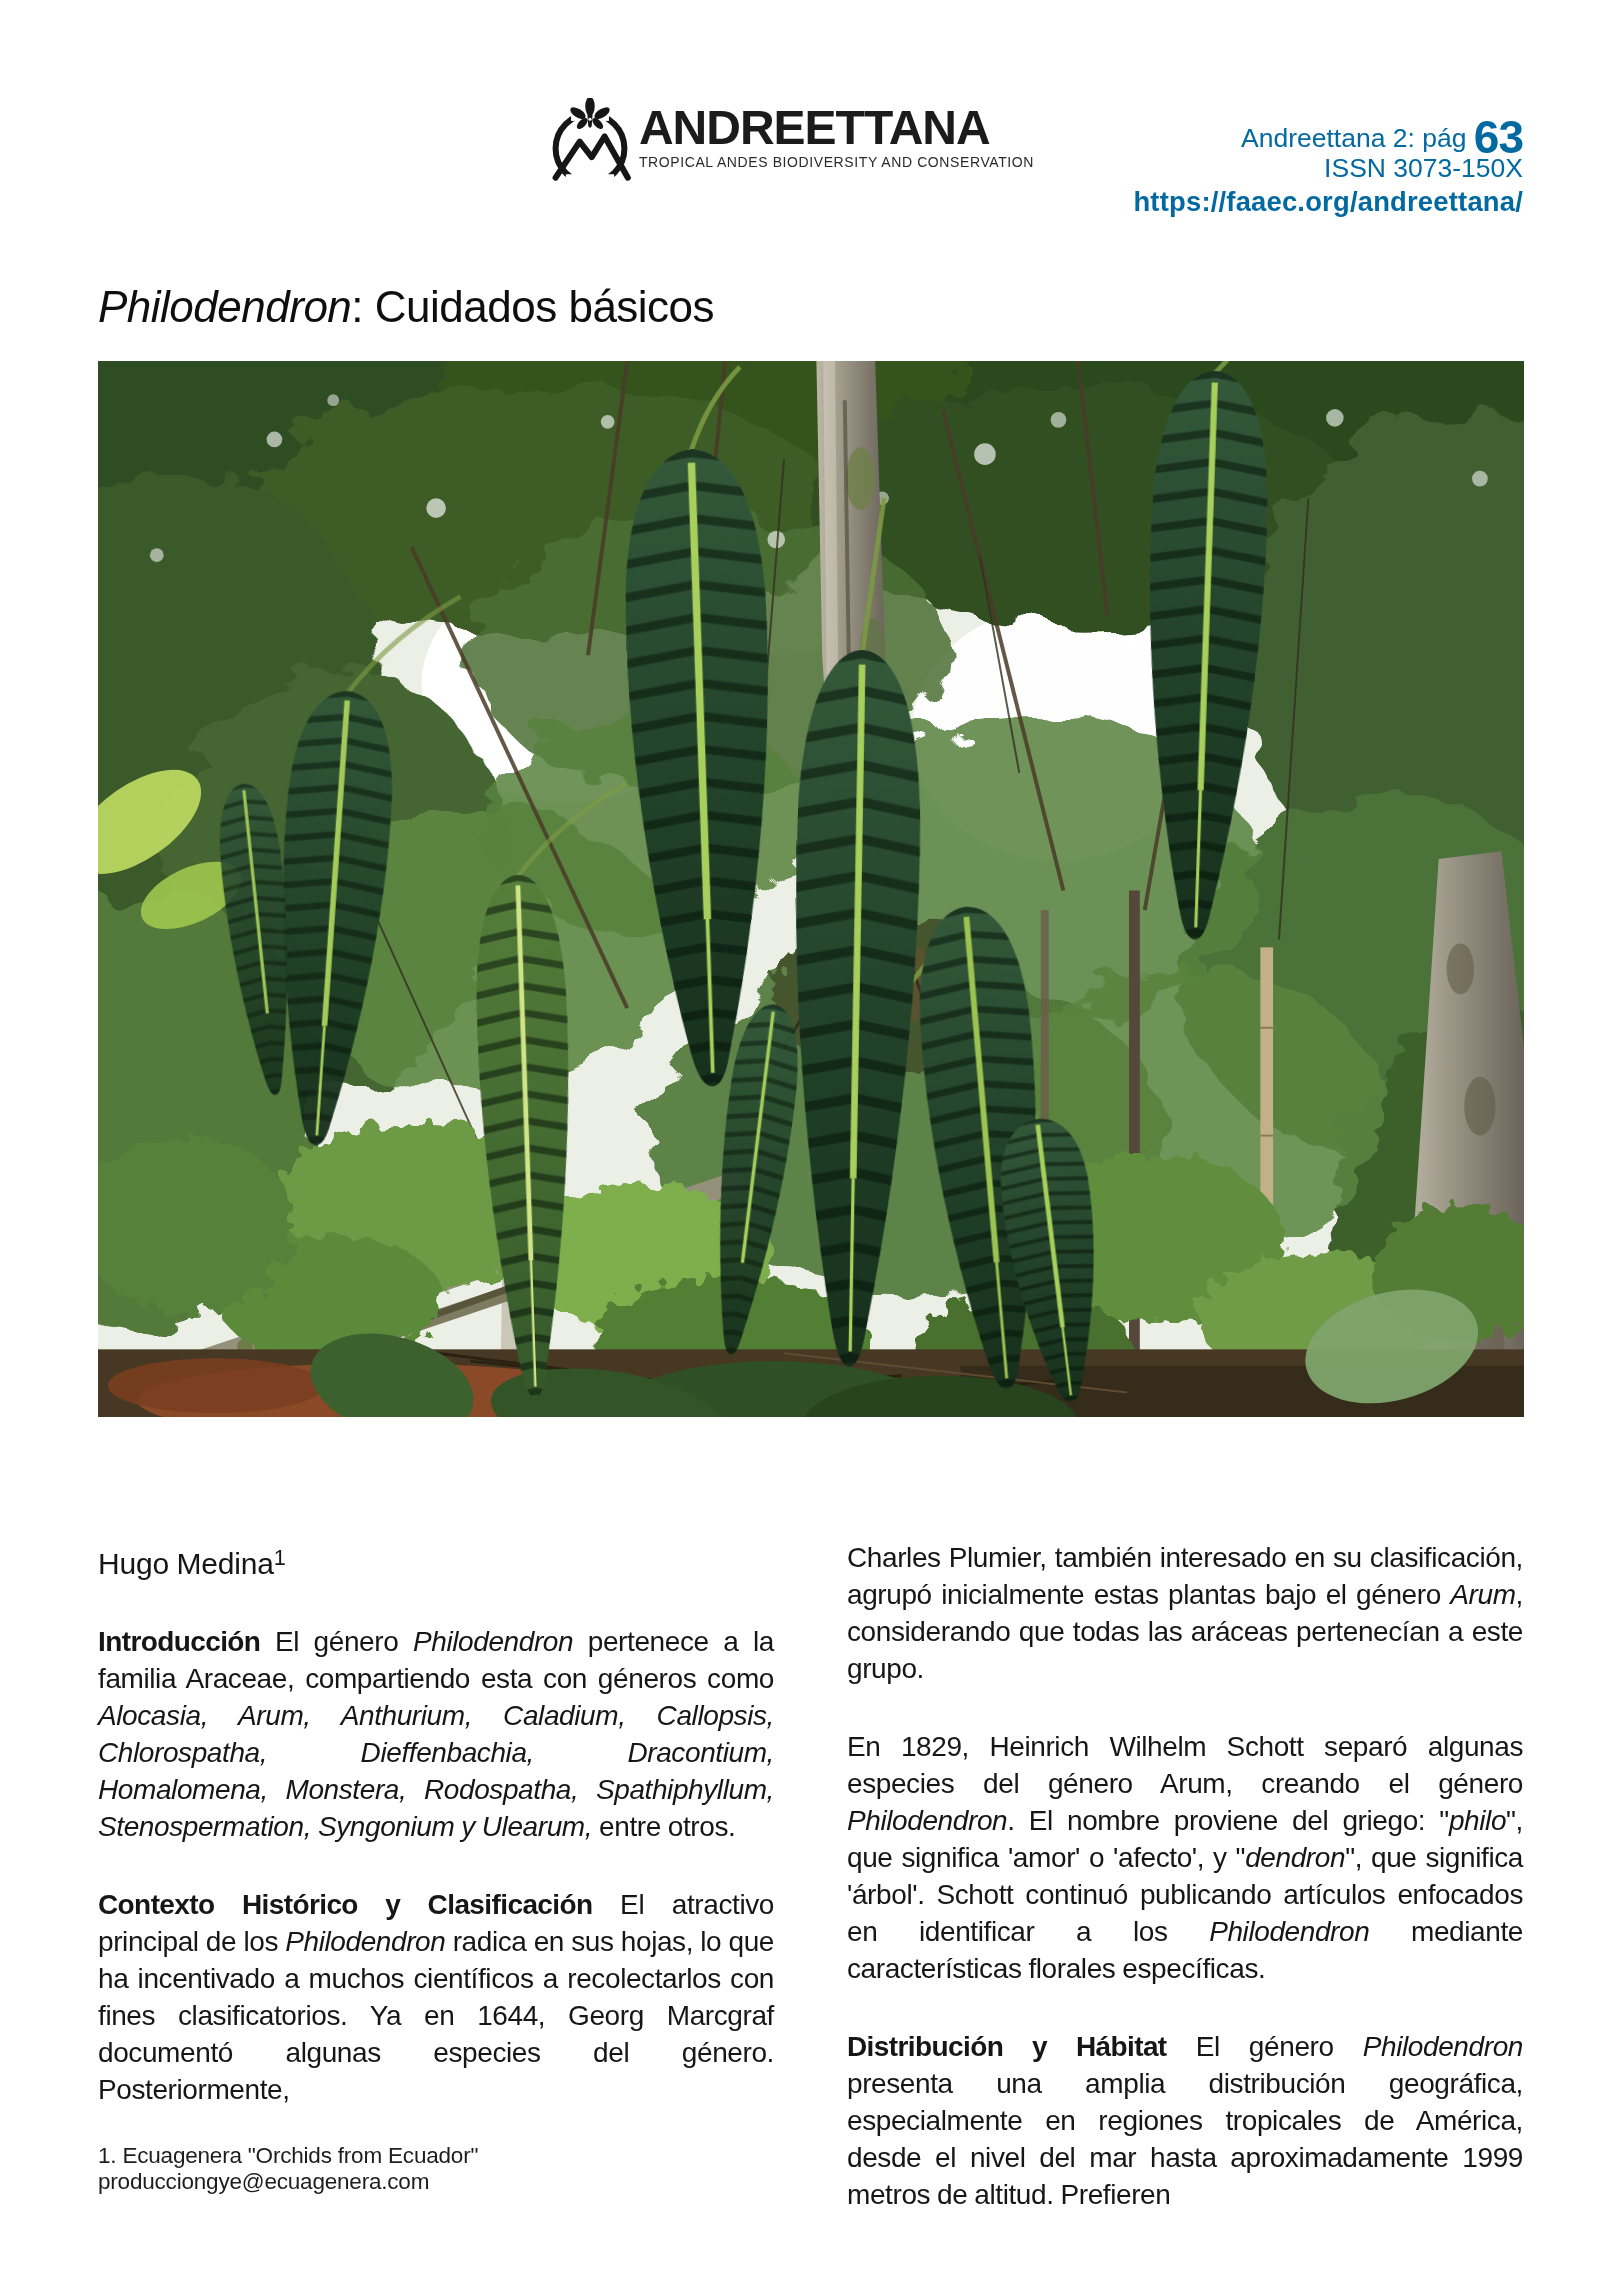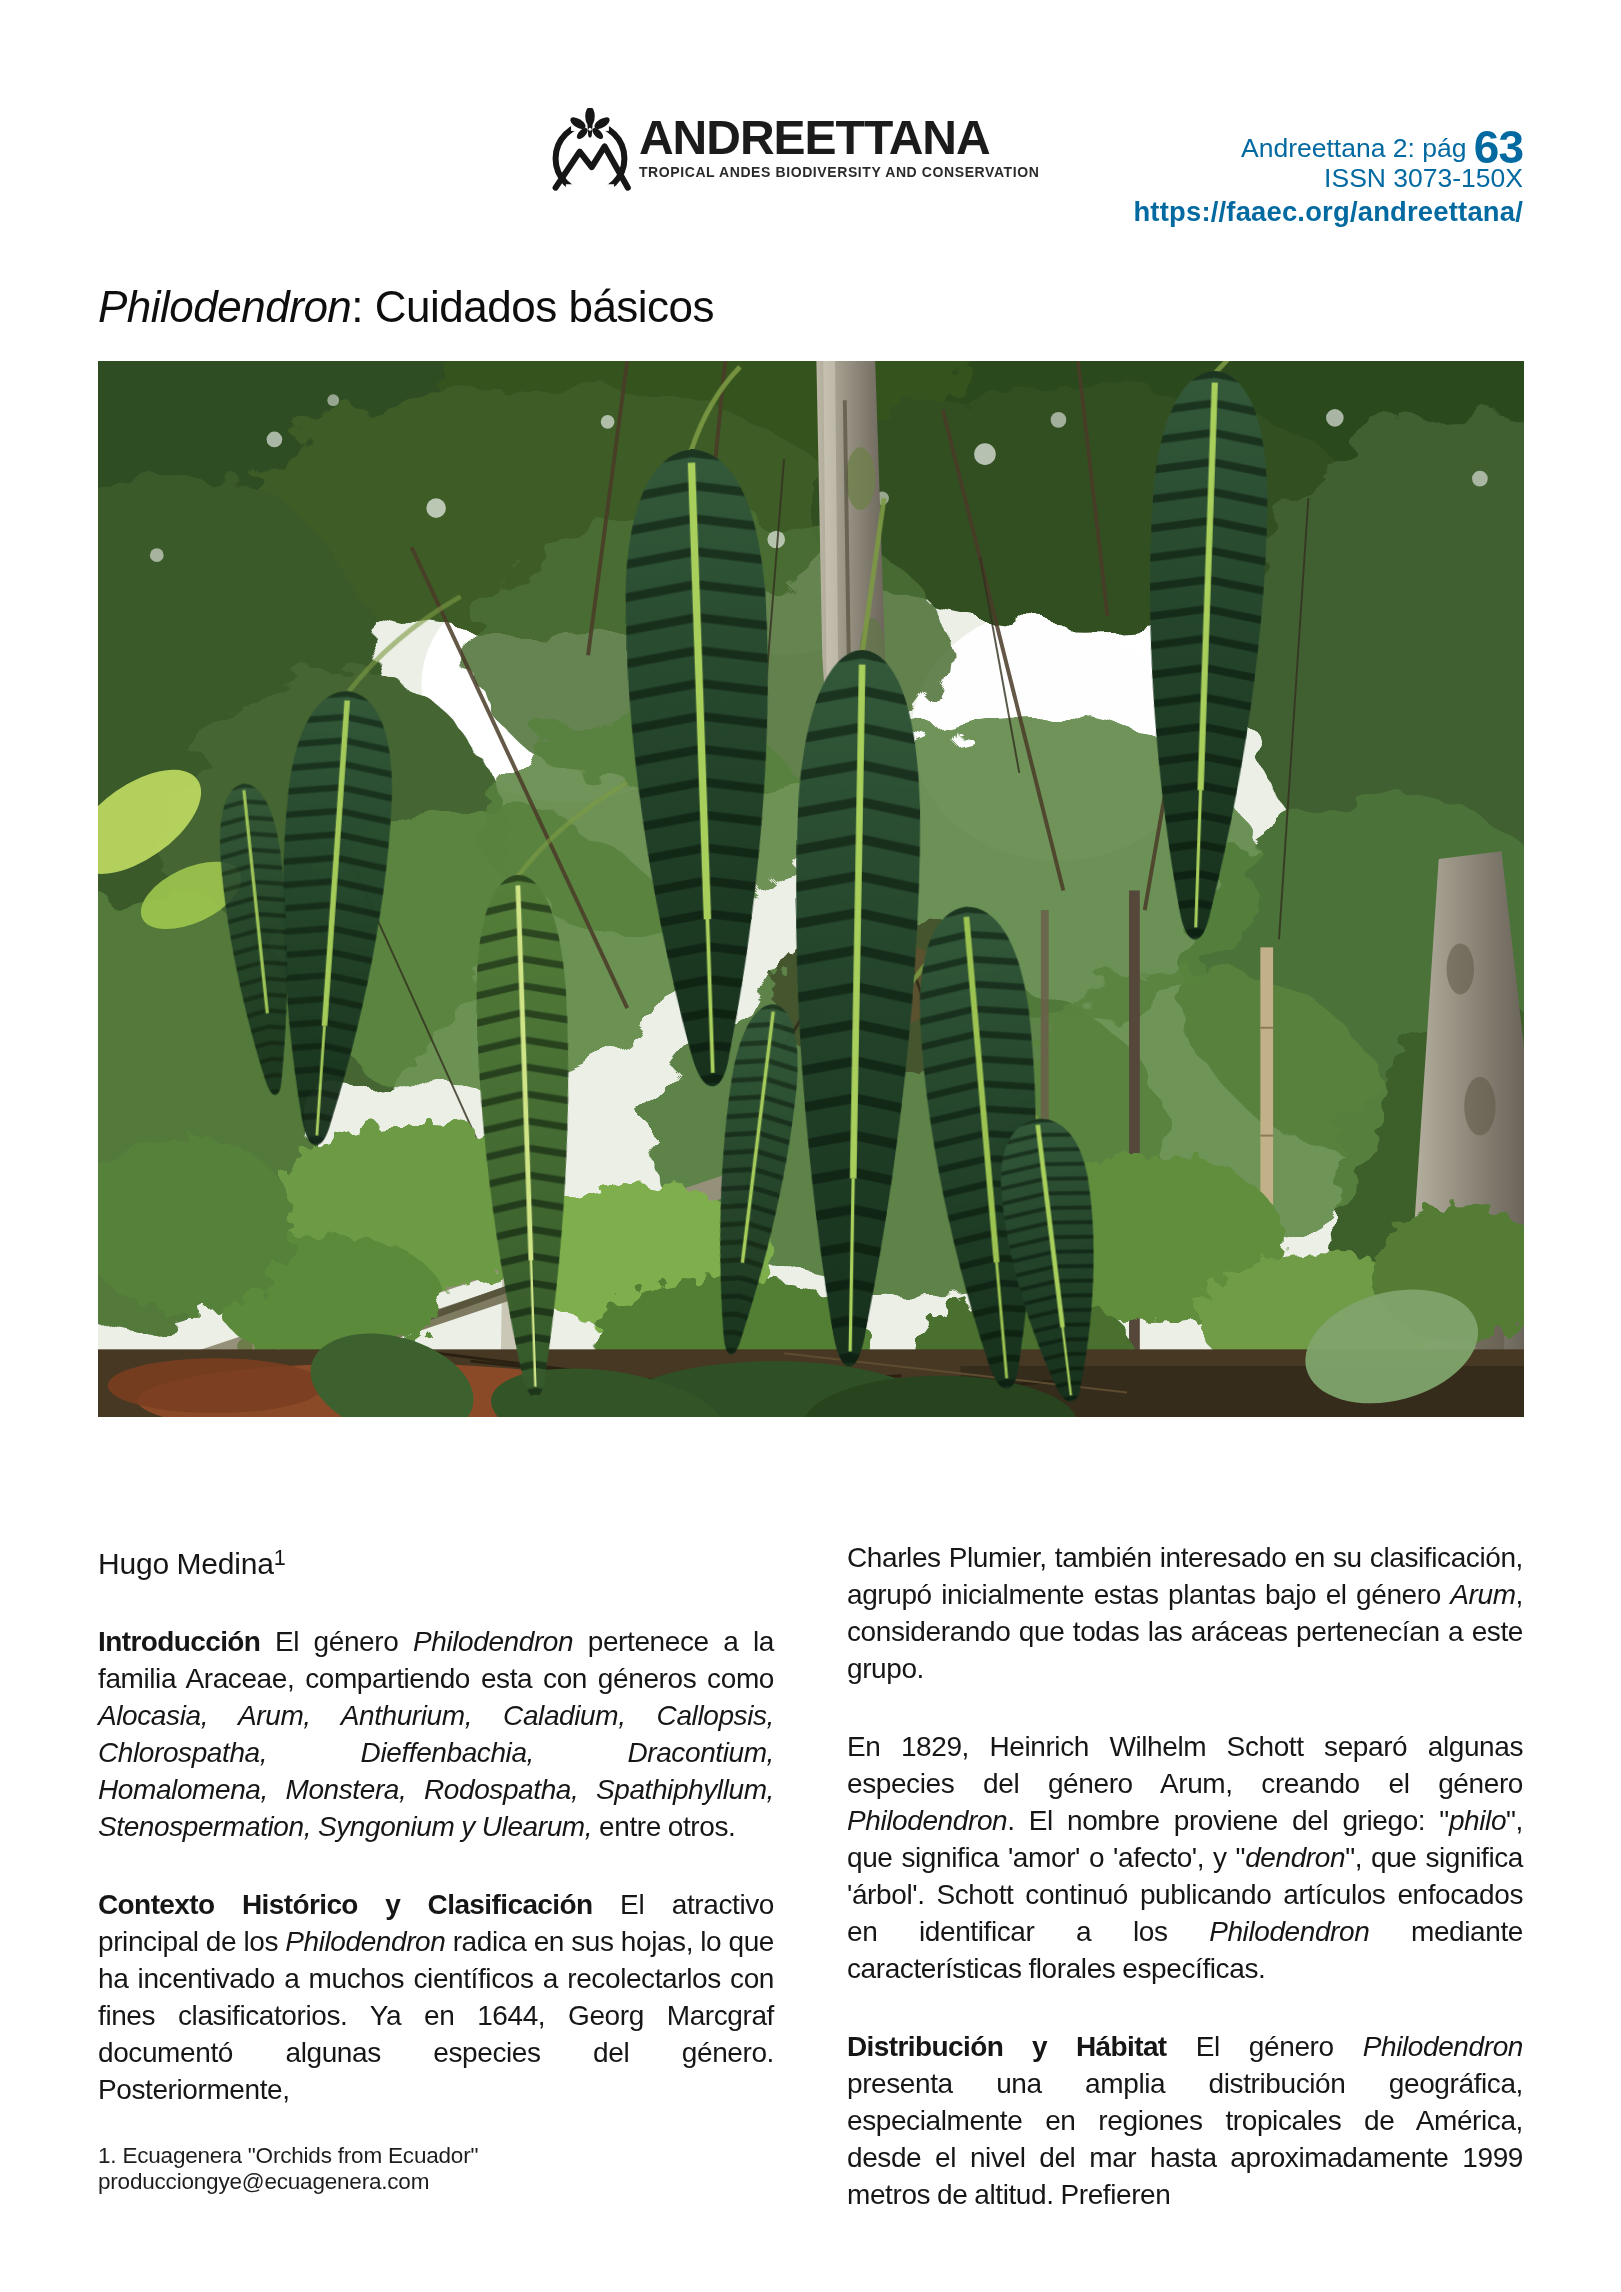--- a/index.html
+++ b/index.html
@@ -5,26 +5,26 @@
   html,body{margin:0;padding:0;background:#ffffff;}
   .page{
     position:relative;
     width:1621px;height:2293px;
     background:#ffffff;
     overflow:hidden;
     font-family:"Liberation Sans",sans-serif;
     color:#141414;
   }
   
-  .header{position:absolute;top:94px;left:0;width:100%;height:176px;}
+  .header{position:absolute;top:84px;left:0;width:100%;height:176px;}
   .brand{position:absolute;left:547px;top:13.7px;display:flex;align-items:flex-start;}
   .brand-icon{width:86px;height:94px;flex:0 0 auto;}
   .brand-text{margin-left:5.9px;padding-top:5.9px;}
   .brand-name{font-size:48px;font-weight:bold;letter-spacing:-1px;color:#1b1b1b;line-height:1;}
-  .brand-tagline{font-size:14px;font-weight:bold;letter-spacing:0.6px;color:#2a2a2a;margin-top:2.9px;}
+  .brand-tagline{font-size:14px;font-weight:normal;letter-spacing:0.6px;color:#2a2a2a;margin-top:2.9px;}
   .masthead{position:absolute;right:98px;top:39px;text-align:right;color:#0369a1;}
   .mast-line1{font-size:26.5px;line-height:29px;}
   .mast-line1 .pagenum{font-size:46px;font-weight:bold;vertical-align:-5.9px;letter-spacing:-1px;}
   .mast-line2{font-size:26.5px;line-height:31px;}
   .mast-line3{font-size:27.4px;font-weight:bold;line-height:35px;letter-spacing:0.2px;}
   
   .title{position:absolute;left:98px;top:282px;font-size:44px;font-weight:normal;letter-spacing:-0.5px;color:#0e0e0e;}
   .title .it{font-style:italic;}
   
   .figure{position:absolute;left:98px;top:361px;width:1426px;height:1056px;overflow:hidden;background:#e8ece1;}

